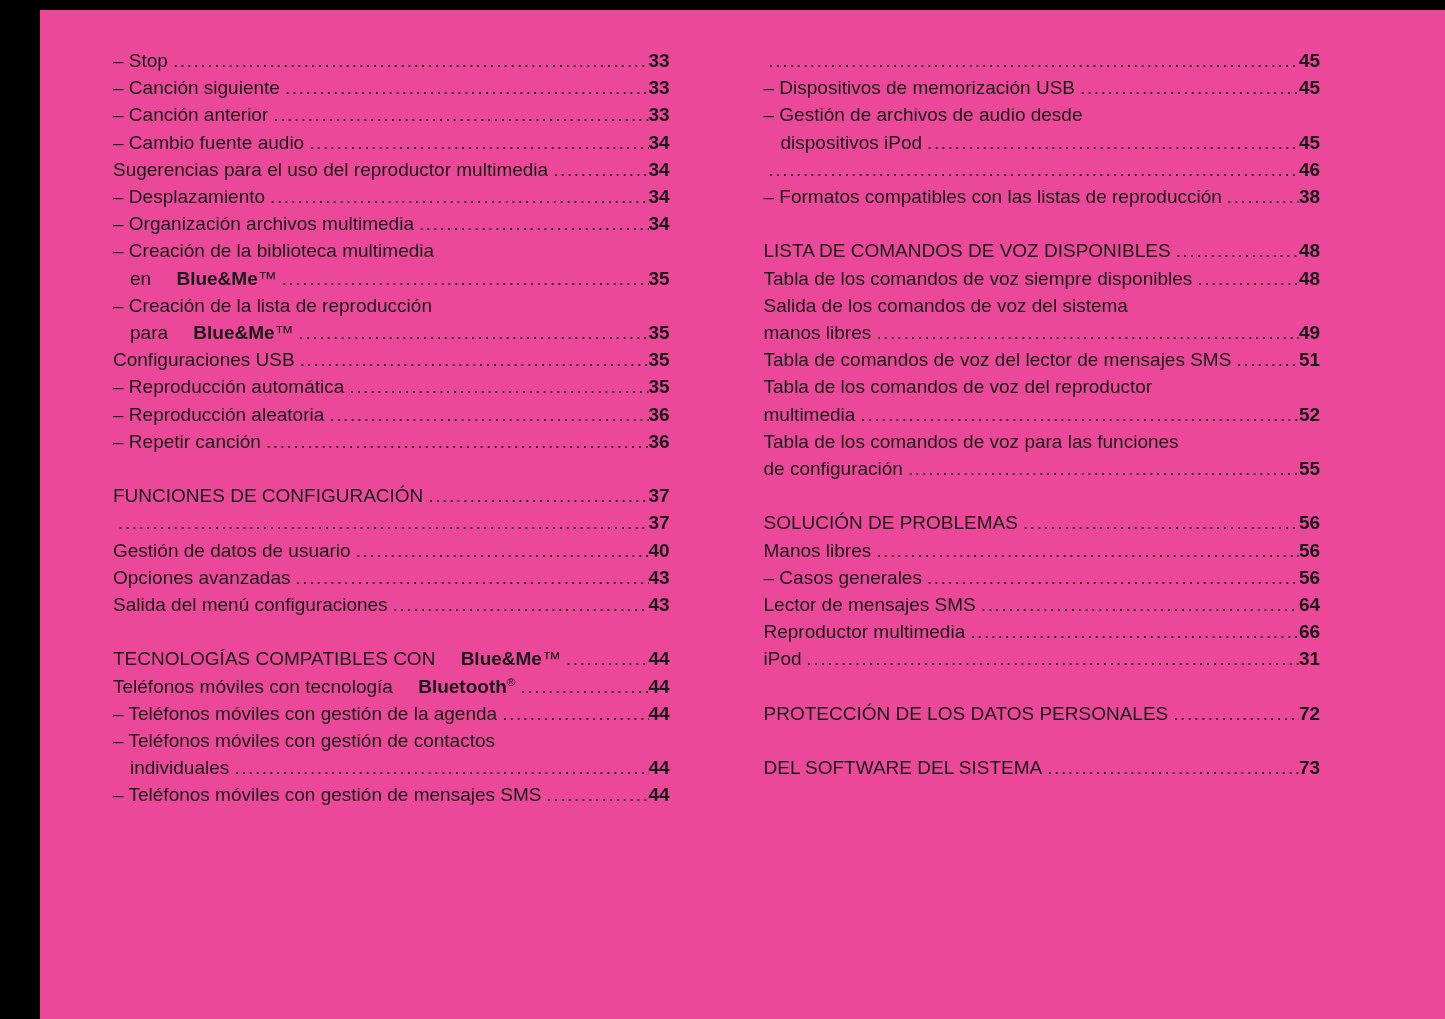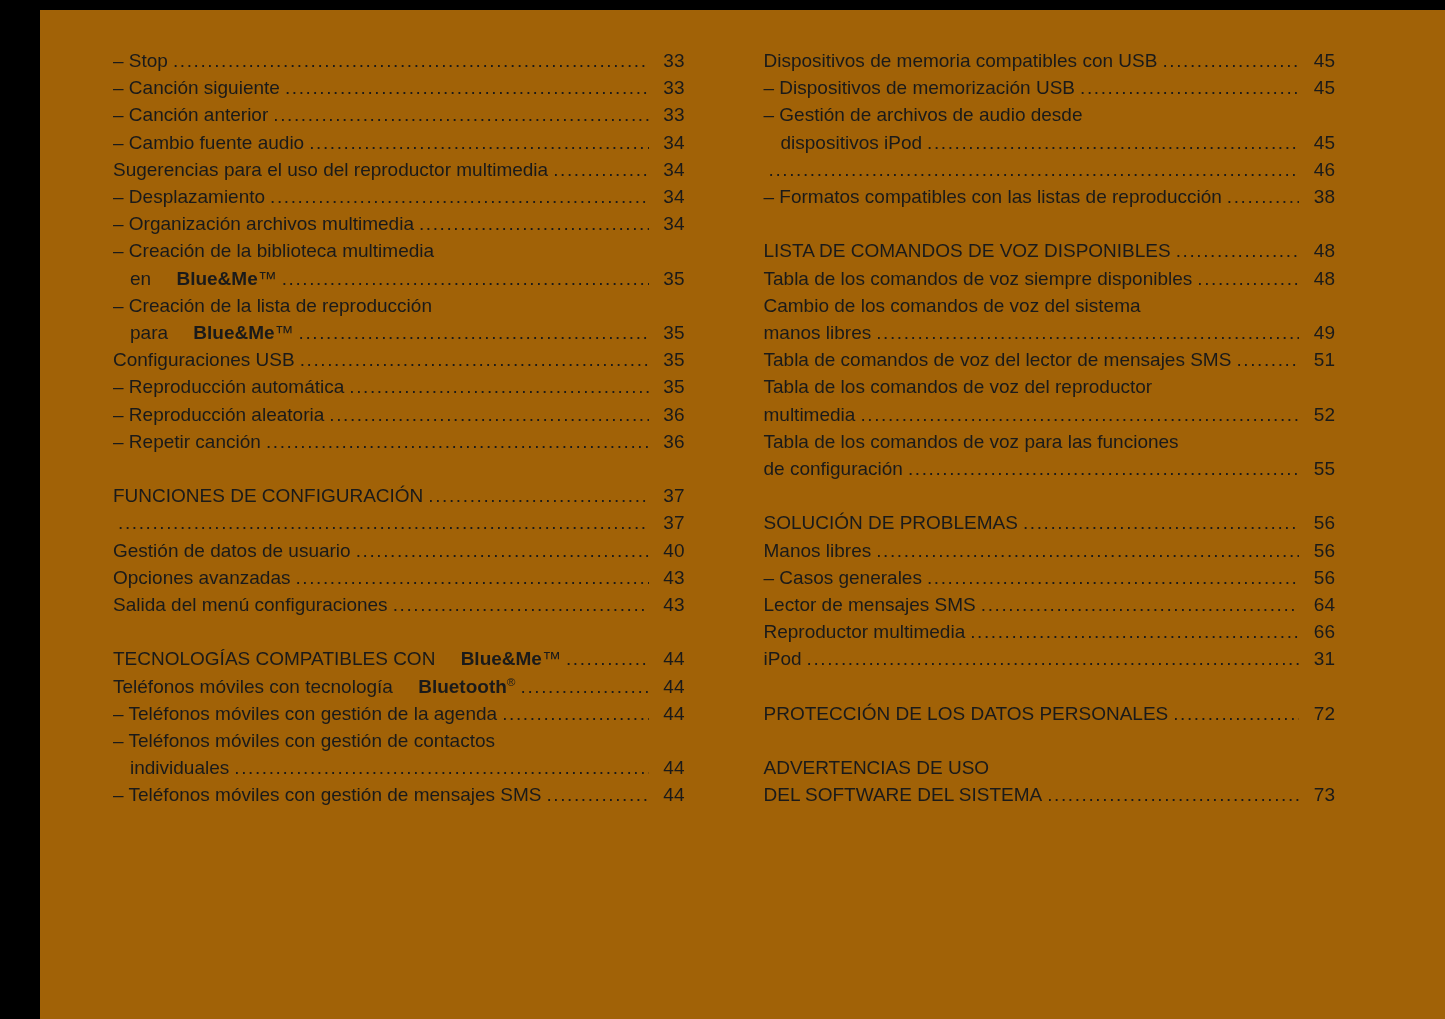--- a/index.html
+++ b/index.html
@@ -56,27 +56,27 @@
     flex: 1 1 auto;
     overflow: hidden;
     white-space: nowrap;
     letter-spacing: 1.6px;
     padding: 0 5px 0 5px;
     min-width: 8px;
   }
   .page {
     flex: 0 0 auto;
     min-width: 36px;
-    text-align: right;
+    font-weight: bold;
   }
 </style>
 </head>
 <body>
 
-<div class="page-root" style="background: #a16207; color: rgb(26, 26, 26);">
+<div class="page-root" style="background: #ec4899; color: rgb(26, 26, 26);">
   <div class="edge-top" style="background: rgb(0, 0, 0);"></div>
   <div class="edge-left" style="background: rgb(0, 0, 0);"></div>
   <div class="content" id="toc-columns">
       <div class="toc-column">
         <div class="entry">
           <div class="line">
             <span class="txt"><span>– Stop</span></span>
             <span class="dots">........................................................................................................................................................................................................</span>
             <span class="page">33</span>
           </div>
@@ -240,21 +240,20 @@
           <div class="line">
             <span class="txt"><span>– Teléfonos móviles con gestión de mensajes SMS</span></span>
             <span class="dots">........................................................................................................................................................................................................</span>
             <span class="page">44</span>
           </div>
         </div>
       </div>
       <div class="toc-column">
         <div class="entry">
           <div class="line">
-            <span class="txt"><span>Dispositivos de memoria compatibles con USB</span></span>
             <span class="dots">........................................................................................................................................................................................................</span>
             <span class="page">45</span>
           </div>
         </div>
         <div class="entry">
           <div class="line">
             <span class="txt"><span>– Dispositivos de memorización USB</span></span>
             <span class="dots">........................................................................................................................................................................................................</span>
             <span class="page">45</span>
           </div>
@@ -291,21 +290,21 @@
         </div>
         <div class="entry">
           <div class="line">
             <span class="txt"><span>Tabla de los comandos de voz siempre disponibles</span></span>
             <span class="dots">........................................................................................................................................................................................................</span>
             <span class="page">48</span>
           </div>
         </div>
         <div class="entry">
           <div class="line">
-            <span class="txt"><span>Cambio de los comandos de voz del sistema</span></span>
+            <span class="txt"><span>Salida de los comandos de voz del sistema</span></span>
           </div>
           <div class="line">
             <span class="txt"><span>manos libres</span></span>
             <span class="dots">........................................................................................................................................................................................................</span>
             <span class="page">49</span>
           </div>
         </div>
         <div class="entry">
           <div class="line">
             <span class="txt"><span>Tabla de comandos de voz del lector de mensajes SMS</span></span>
@@ -376,23 +375,20 @@
           </div>
         </div>
         <div class="entry gap">
           <div class="line">
             <span class="txt"><span>PROTECCIÓN DE LOS DATOS PERSONALES</span></span>
             <span class="dots">........................................................................................................................................................................................................</span>
             <span class="page">72</span>
           </div>
         </div>
         <div class="entry gap">
-          <div class="line">
-            <span class="txt"><span>ADVERTENCIAS DE USO</span></span>
-          </div>
           <div class="line">
             <span class="txt"><span>DEL SOFTWARE DEL SISTEMA</span></span>
             <span class="dots">........................................................................................................................................................................................................</span>
             <span class="page">73</span>
           </div>
         </div>
       </div>
     </div>
 </div>
 

